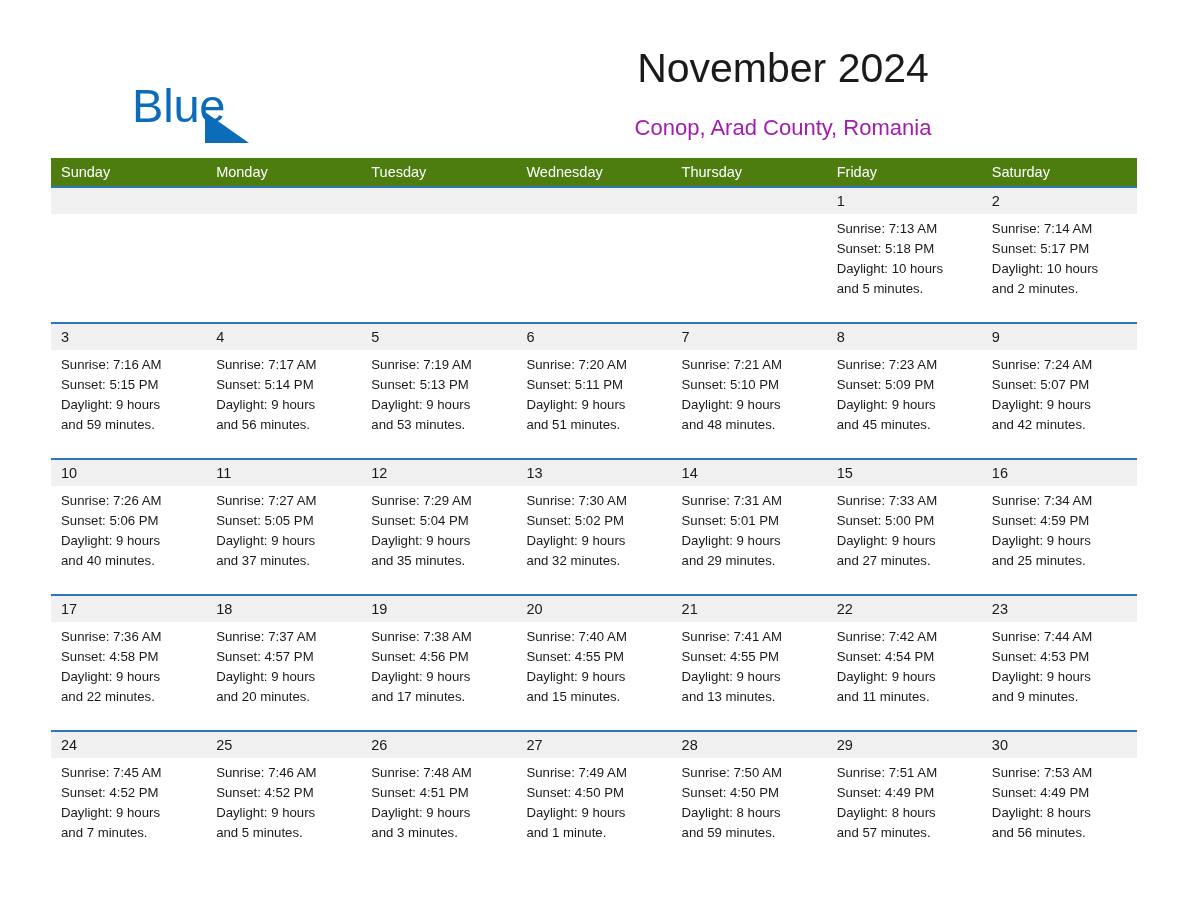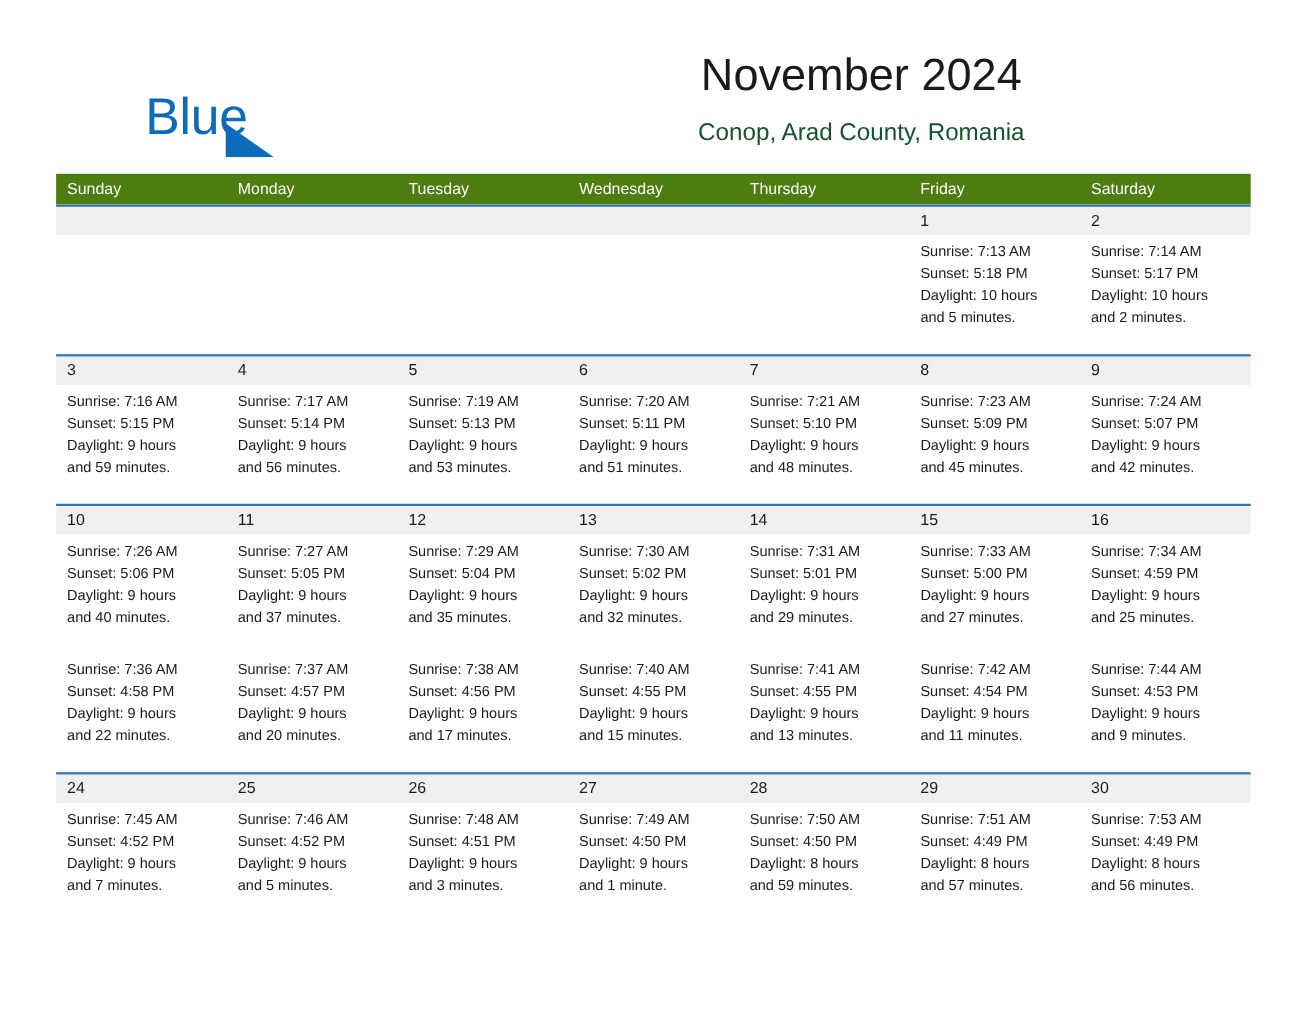--- a/index.html
+++ b/index.html
@@ -73,22 +73,22 @@
     font-size: 41px;
     line-height: 48px;
     font-weight: normal;
     color: #1a1a1a;
     margin: 0;
     letter-spacing: 0px;
   }
   .cal-subtitle {
     font-size: 22px;
     line-height: 28px;
-    color: #14532d;
-    margin: 14px 0 0 0;
+    color: #a21caf;
+    margin: 22px 0 0 0;
     font-weight: normal;
   }
 
   
   .calendar {
     position: absolute;
     left: 51px;
     top: 158px;
     width: 1086px;
   }
@@ -345,20 +345,29 @@
         <div class="cell">
           <span class="ln">Sunrise: 7:34 AM</span>
           <span class="ln">Sunset: 4:59 PM</span>
           <span class="ln">Daylight: 9 hours</span>
           <span class="ln">and 25 minutes.</span>
         </div>
       </div>
     </div>
 
     <div class="week">
+      <div class="daterow">
+        <div class="dnum">17</div>
+        <div class="dnum">18</div>
+        <div class="dnum">19</div>
+        <div class="dnum">20</div>
+        <div class="dnum">21</div>
+        <div class="dnum">22</div>
+        <div class="dnum">23</div>
+      </div>
       <div class="bodyrow">
         <div class="cell">
           <span class="ln">Sunrise: 7:36 AM</span>
           <span class="ln">Sunset: 4:58 PM</span>
           <span class="ln">Daylight: 9 hours</span>
           <span class="ln">and 22 minutes.</span>
         </div>
         <div class="cell">
           <span class="ln">Sunrise: 7:37 AM</span>
           <span class="ln">Sunset: 4:57 PM</span>

